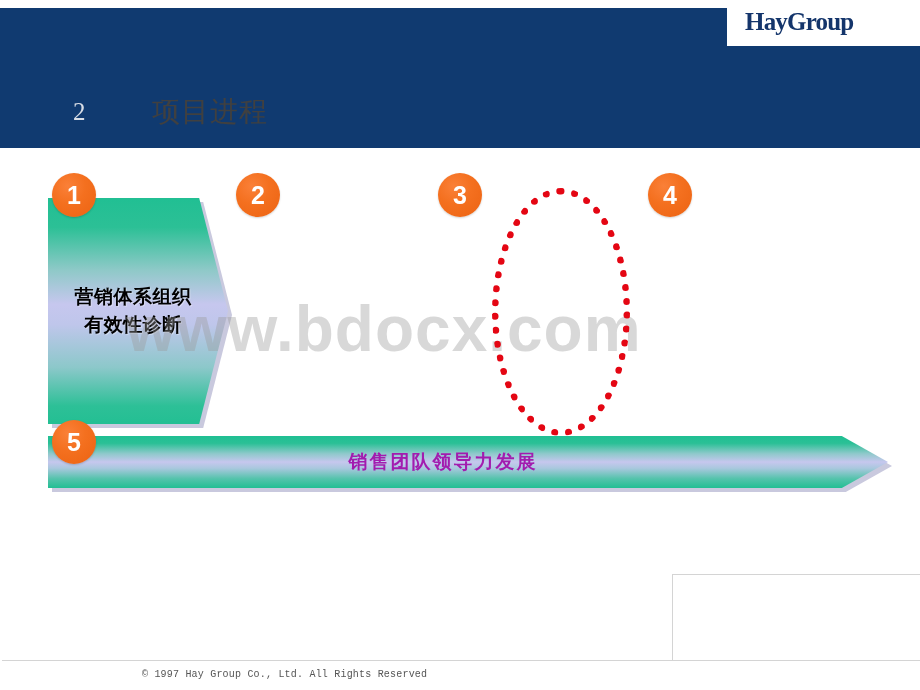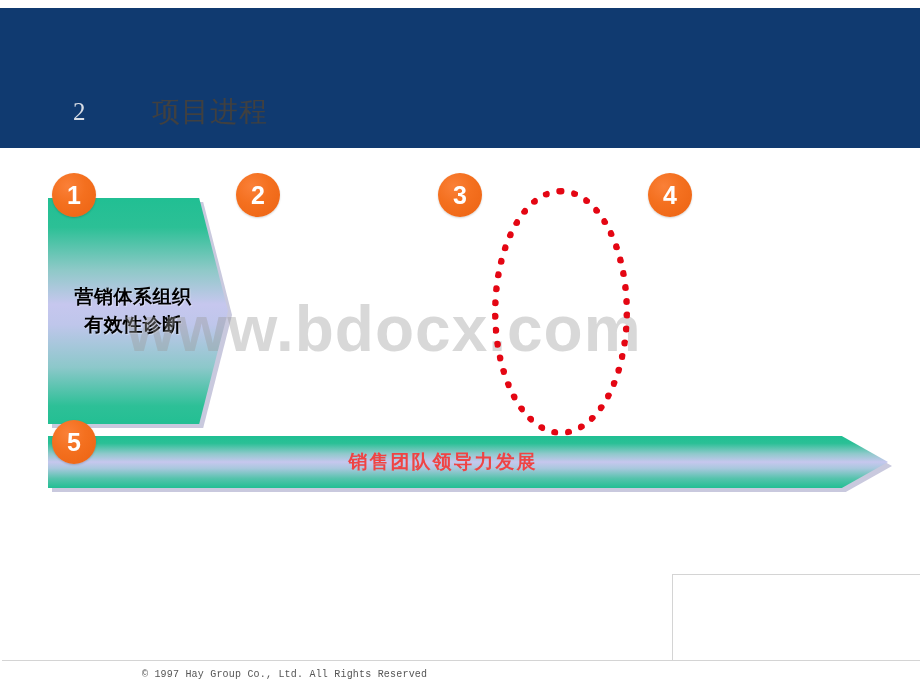--- a/index.html
+++ b/index.html
@@ -207,21 +207,21 @@
     position: absolute;
     left: 0; top: 0;
     width: 790px;
     height: 52px;
     display: flex;
     align-items: center;
     justify-content: center;
     font-family: "Liberation Serif", serif;
     font-weight: bold;
     font-size: 19px;
-    color: #ef4444;
+    color: #a21caf;
     letter-spacing: 2px;
     z-index: 4;
   }
 
   
   .badge {
     position: absolute;
     width: 44px;
     height: 44px;
     border-radius: 50%;
@@ -303,20 +303,23 @@
     white-space: nowrap;
   }
 </style>
 </head>
 <body>
 
 <div id="slide">
 
   <div class="header-band"></div>
 
+  <div class="logo-box">
+    <div class="logo-text">HayGroup</div>
+  </div>
 
   <div class="title-number">2</div>
   <div class="title-text">项目进程</div>
 
   <div class="chevrons">
 
     <div class="chev" id="chev1">
       <div class="shadow chev-first"></div>
       <div class="face chev-first"></div>
       <div class="chev-label">

